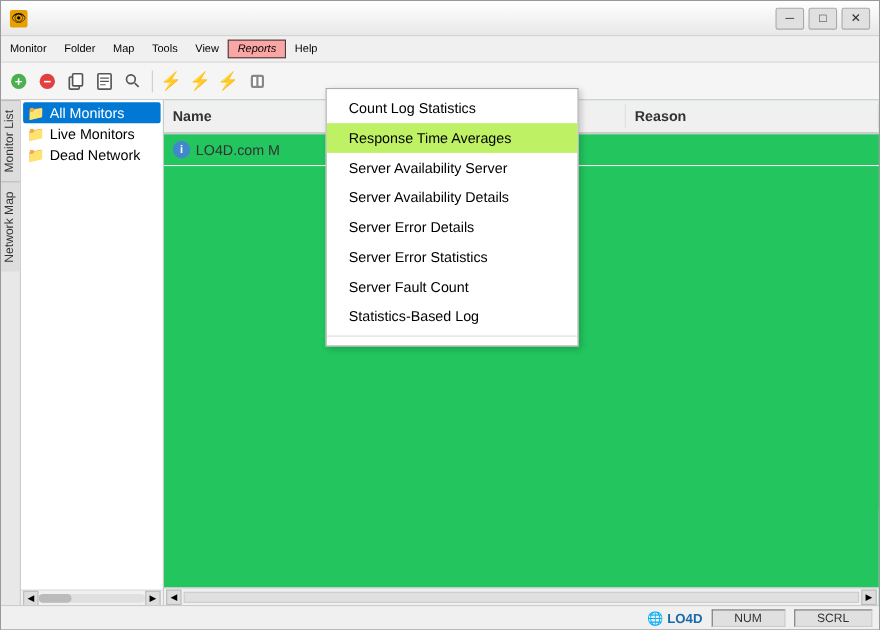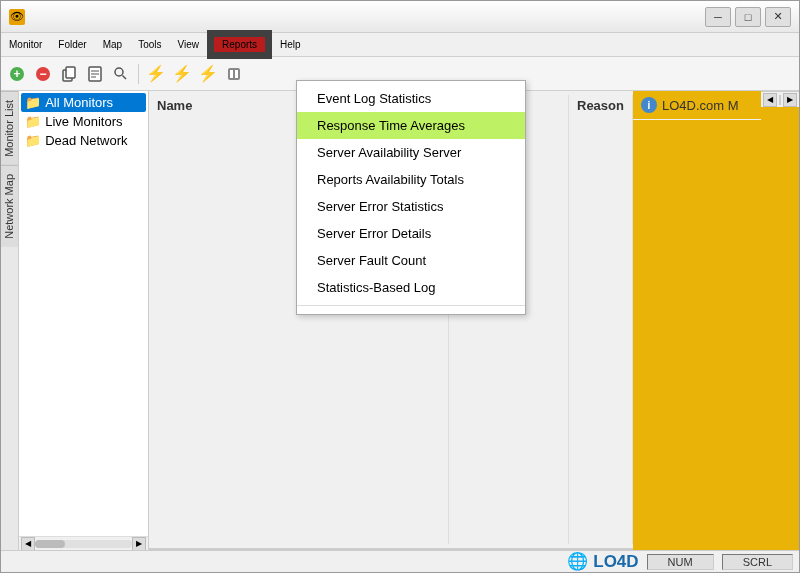--- a/index.html
+++ b/index.html
@@ -87,22 +87,23 @@
     }
 
     .menu-item {
       padding: 2px 8px;
       cursor: pointer;
       color: #000;
       font-size: 10px;
       position: relative;
     }
     .menu-item.active {
-      background: #b91c1c;
-      border: 7px solid #404040;
+      background: #fca5a5;
+      border: 1px solid #404040;
+      font-style: italic;
     }
 
     
     .toolbar {
       background: #f5f5f5;
       border-bottom: 1px solid #d0d0d0;
       padding: 3px 4px;
       display: flex;
       align-items: center;
       gap: 2px;
@@ -204,23 +205,23 @@
     .h-scroll-thumb {
       width: 30px;
       height: 8px;
       background: #bbb;
       border-radius: 4px;
     }
 
     
     .table-area {
       flex: 1;
-      background: #eab308;
-      display: flex;
-      flex-direction: row;
+      background: #22c55e;
+      display: flex;
+      flex-direction: column;
       overflow: hidden;
     }
 
     .table-header {
       display: flex;
       background: #f0f0f0;
       border-bottom: 2px solid #ccc;
       padding: 4px 0;
     }
 
@@ -509,33 +510,33 @@
         <div class="scroll-arrow">◀</div>
         <div class="scroll-track"></div>
         <div class="scroll-arrow">▶</div>
       </div>
     </div>
 
   </div>
 
   <div class="status-bar">
     <div class="logo-area">
-      <span class="logo-text" style="color:#444; font-weight: bold; font-size:17px;">
+      <span class="logo-text" style="color:#444; font-weight: bold; font-size:12px;">
         🌐 <span style="color:#1a6aaa;">LO4D</span>
       </span>
     </div>
     <div class="status-item">NUM</div>
     <div class="status-item">SCRL</div>
   </div>
 
 </div>
 
 <div class="dropdown-menu">
-  <div class="dropdown-item">Event Log Statistics</div>
+  <div class="dropdown-item">Count Log Statistics</div>
   <div class="dropdown-item response-time-item">Response Time Averages</div>
   <div class="dropdown-item">Server Availability Server</div>
-  <div class="dropdown-item">Reports Availability Totals</div>
+  <div class="dropdown-item">Server Availability Details</div>
+  <div class="dropdown-item">Server Error Details</div>
   <div class="dropdown-item">Server Error Statistics</div>
-  <div class="dropdown-item">Server Error Details</div>
   <div class="dropdown-item">Server Fault Count</div>
   <div class="dropdown-item">Statistics-Based Log</div>
   <div class="dropdown-separator"></div>
 </div>
 
 </body></html>

